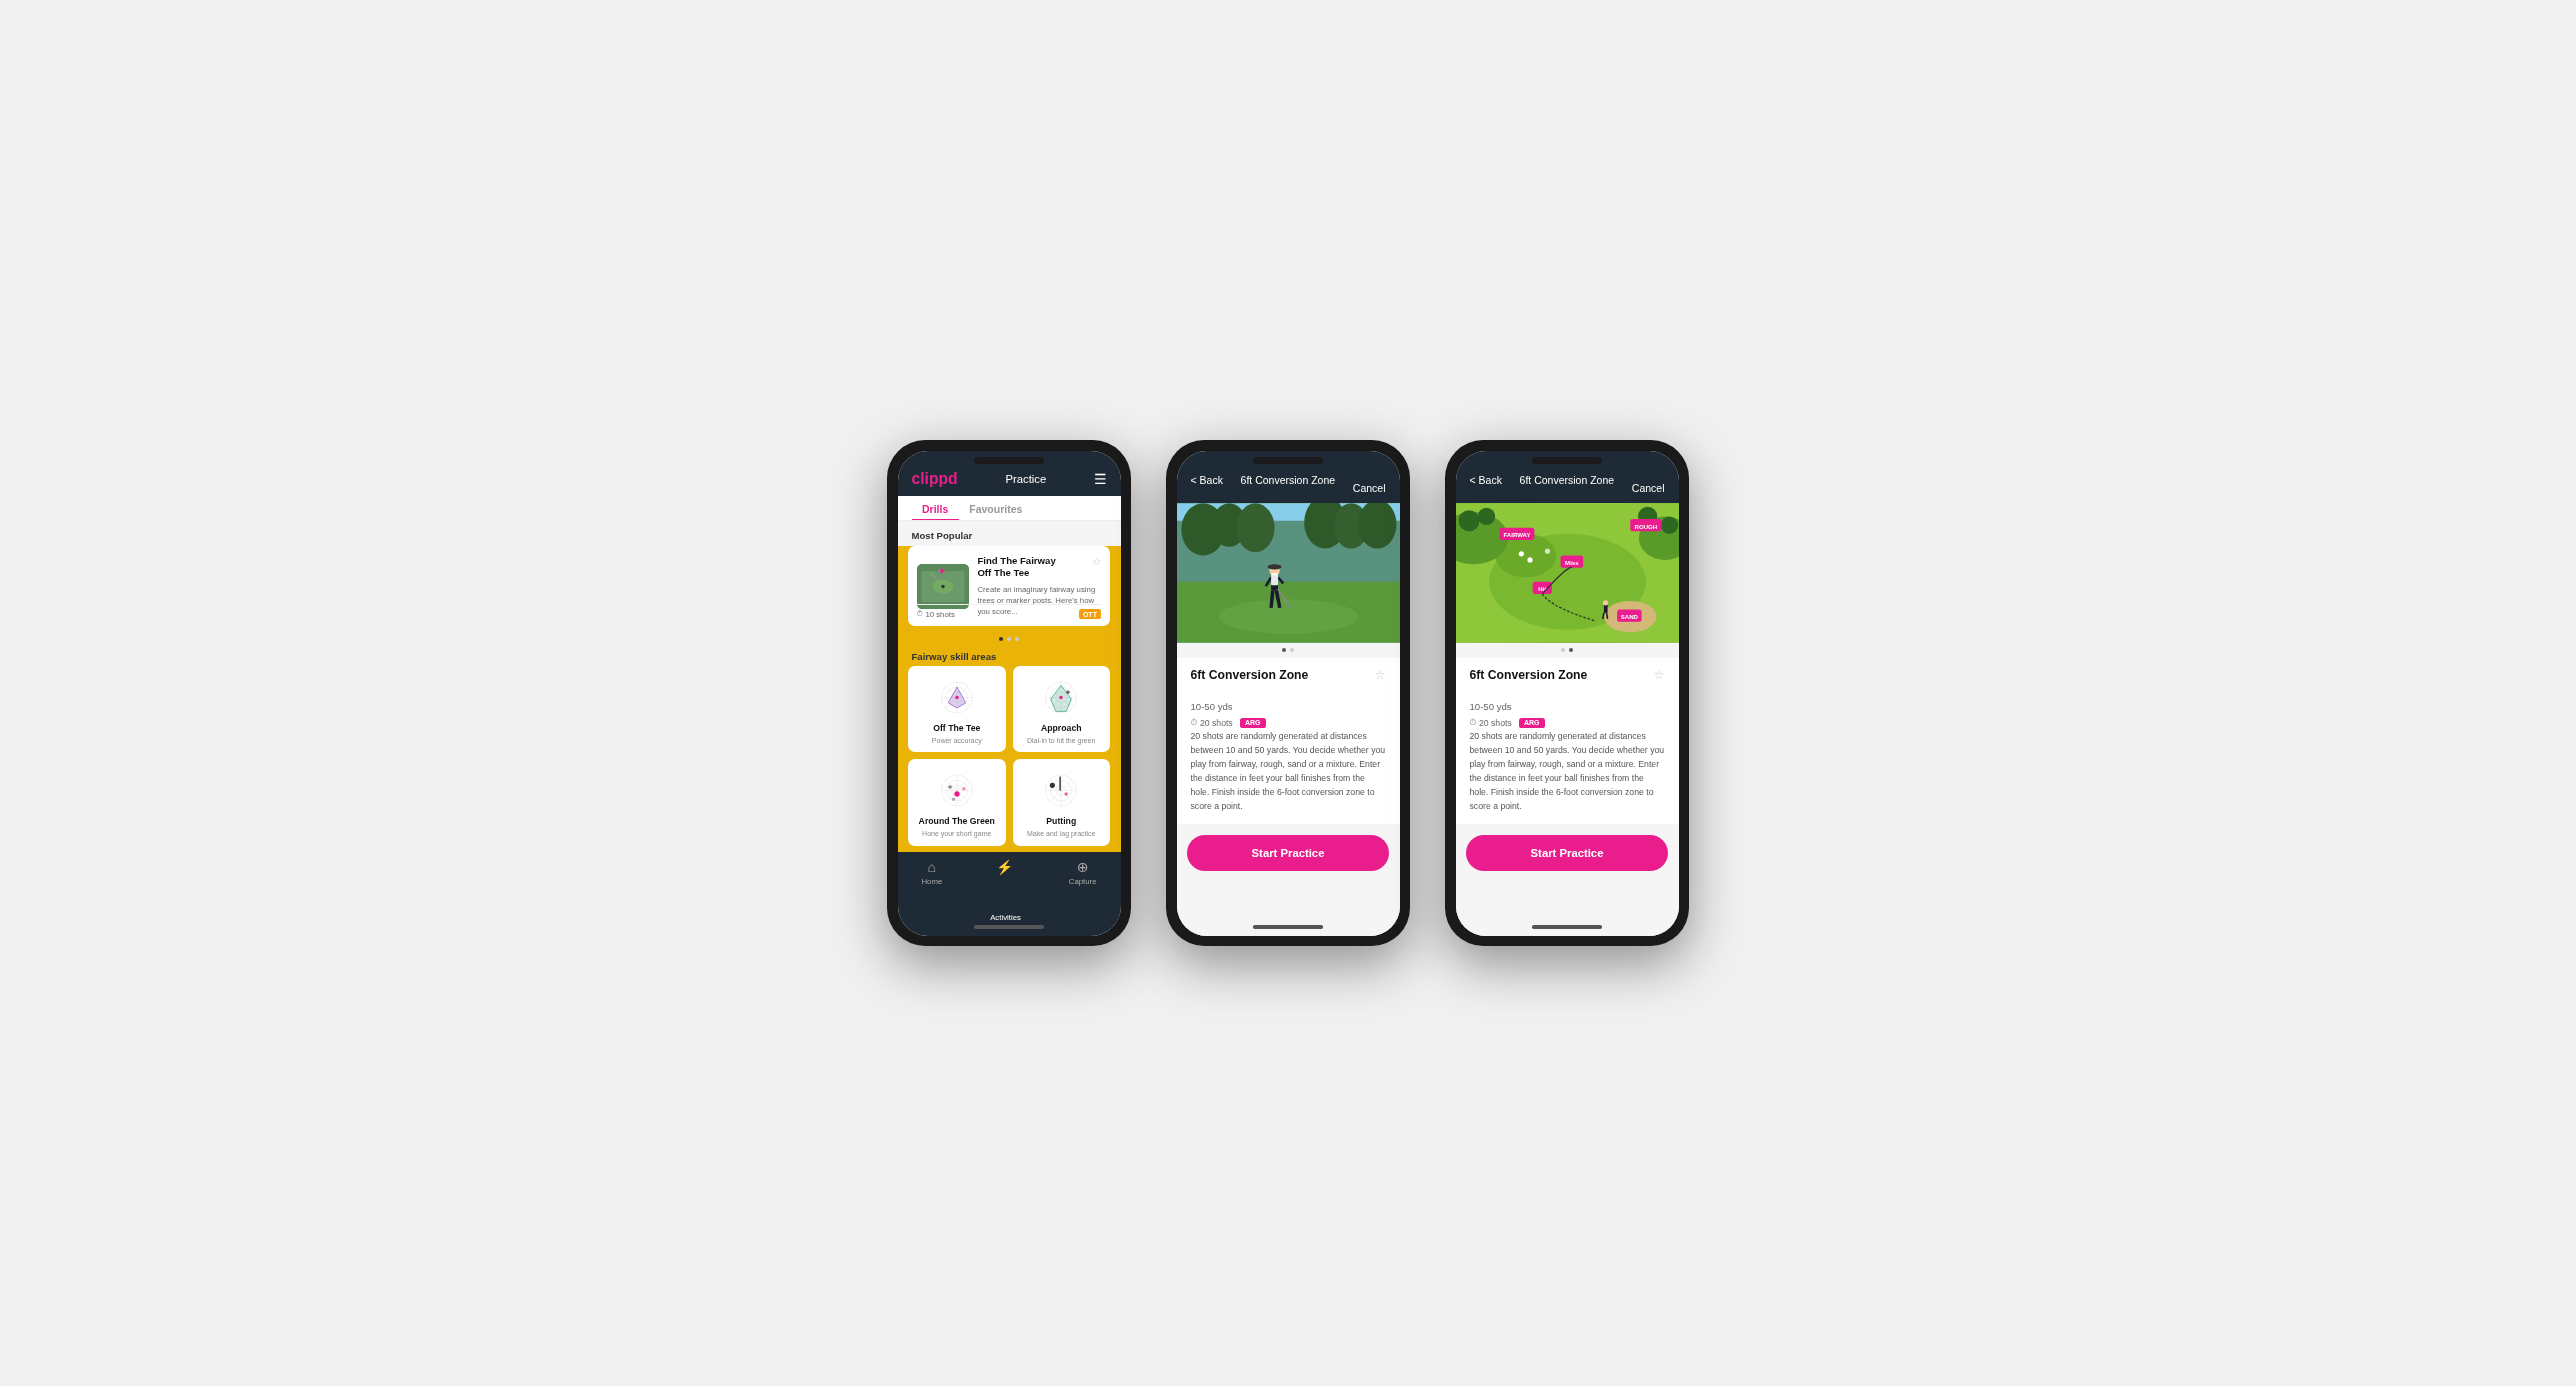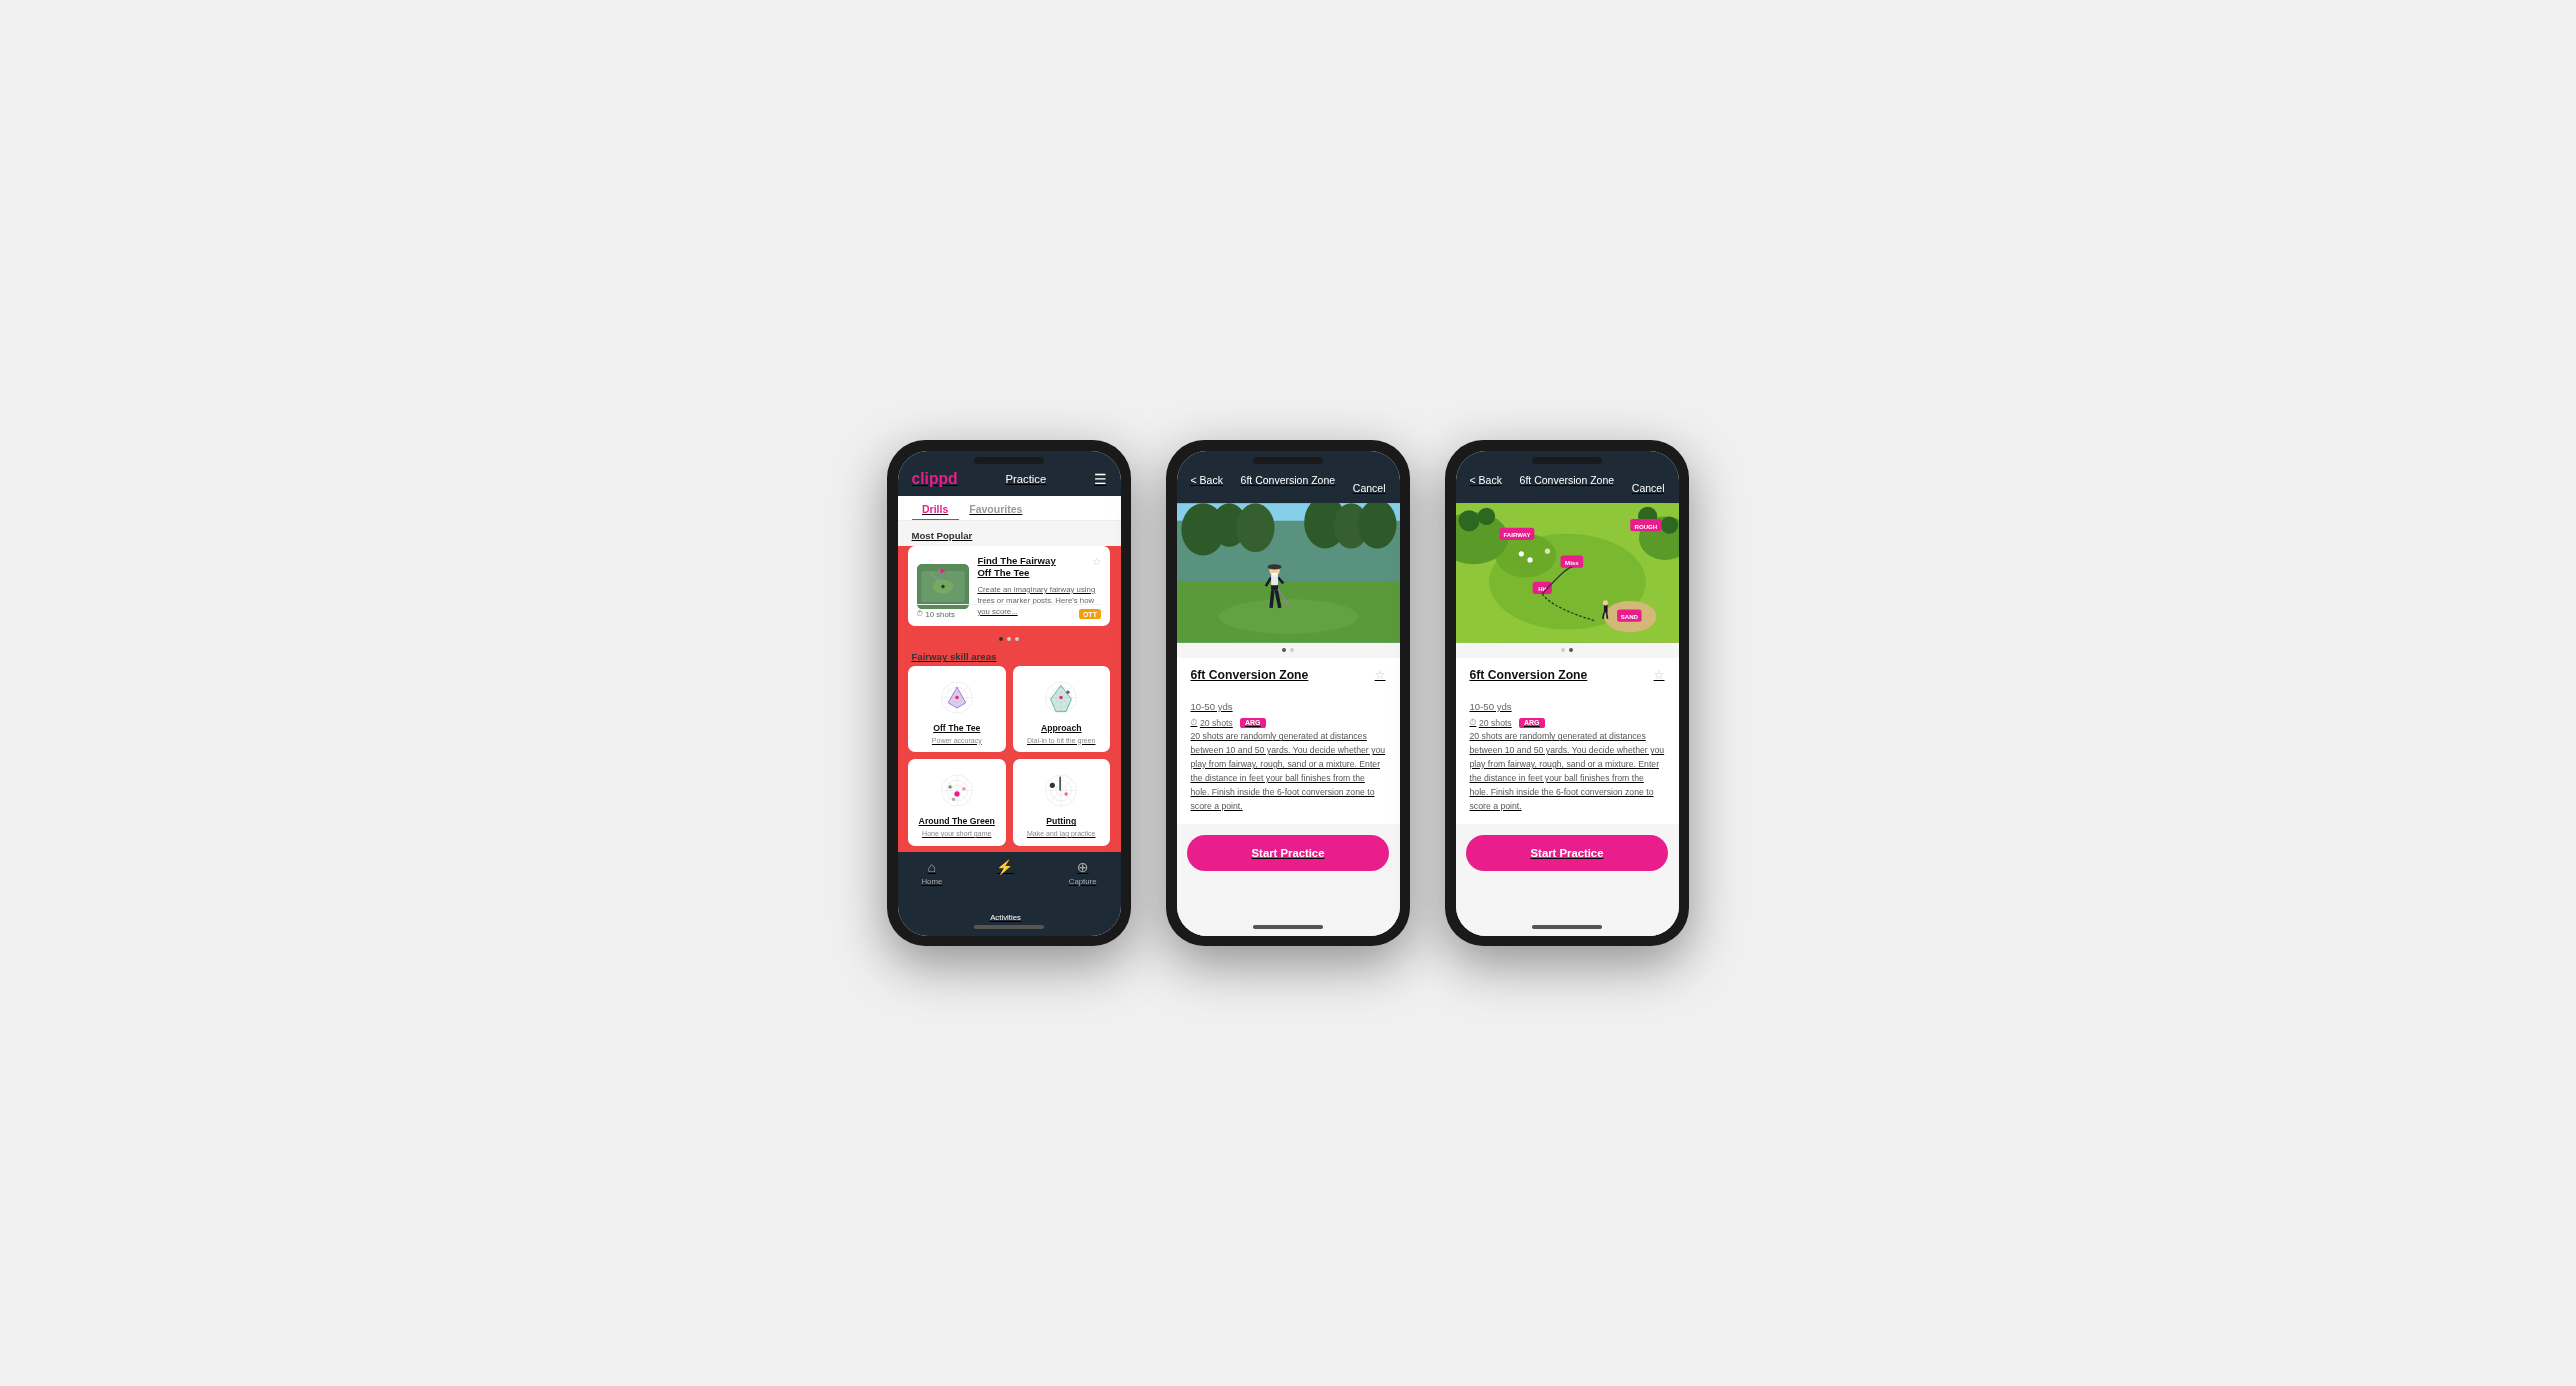--- a/index.html
+++ b/index.html
@@ -10,21 +10,20 @@
       align-items: center;
       min-height: 100vh;
       font-family: -apple-system, BlinkMacSystemFont, 'Segoe UI', sans-serif;
       padding: 35px 17.4px;
     }
     .phones-container {
       display: flex;
       gap: 35px;
       align-items: center;
       justify-content: center;
-      text-decoration: underline;
     }
     .phone {
       width: 244px;
       height: 506px;
       background: #1a1a1a;
       border-radius: 38px;
       padding: 10.5px;
       box-shadow: 0 17.4px 52px rgba(0,0,0,0.4);
       position: relative;
       display: flex;
@@ -104,21 +103,21 @@
       position: absolute;
       bottom: 0;
       left: 0;
       right: 0;
       height: 1.7px;
       background: #e91e8c;
     }
     .p1-content {
       flex: 1;
       overflow-y: auto;
-      background: #ef4444;
+      background: #eab308;
     }
     .p1-section-title {
       font-size: 9.6px;
       font-weight: 600;
       color: #333;
       padding: 8.7px 14px 5.2px;
       background: #f5f5f5;
     }
     .p1-card {
       background: #fff;

